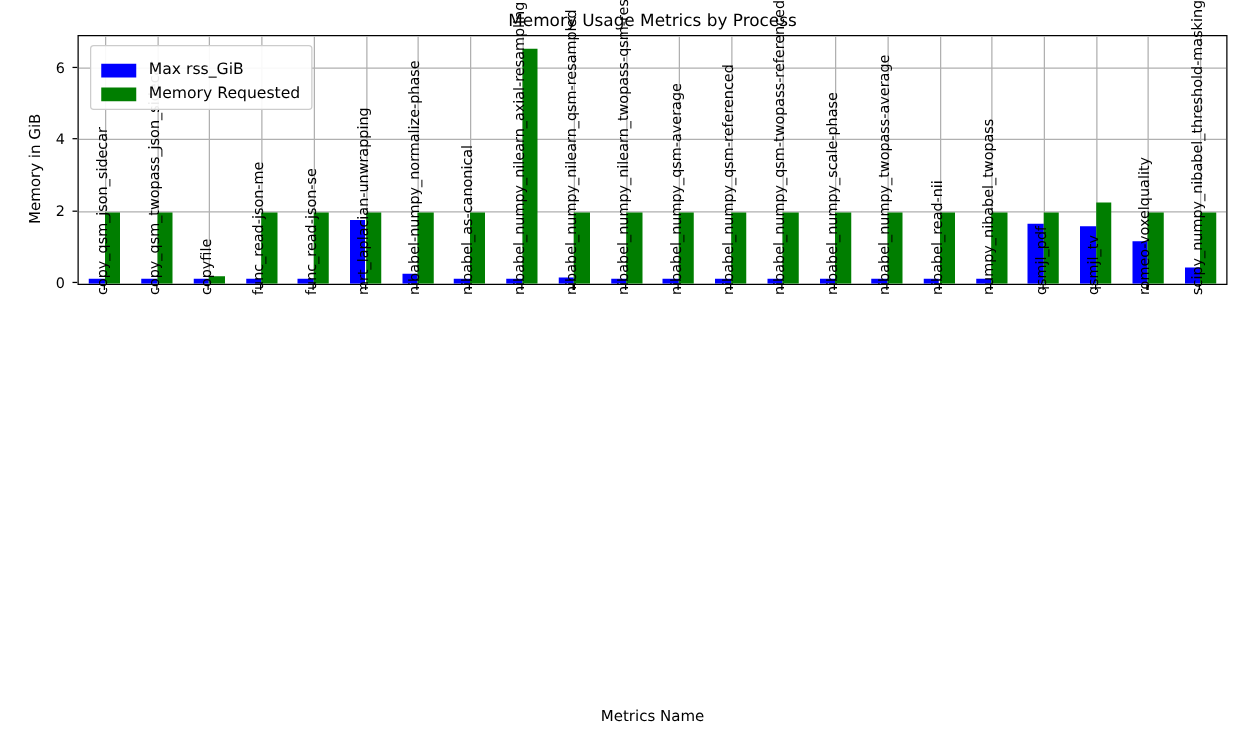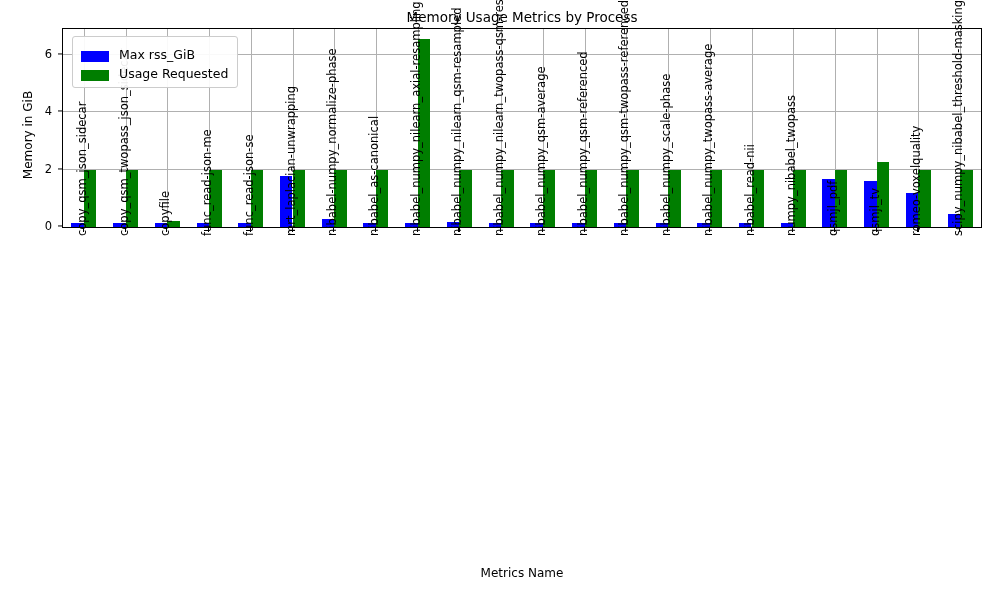--- a/index.html
+++ b/index.html
@@ -321,17 +321,17 @@
 
   <div id="x-axis-label">Metrics Name</div>
 
   <div id="legend">
       <div class="legend-entry">
         <span class="legend-swatch series-0" style="background: rgb(0, 0, 255);"></span>
         <span class="legend-text">Max rss_GiB</span>
       </div>
       <div class="legend-entry">
         <span class="legend-swatch series-1" style="background: rgb(0, 126, 0);"></span>
-        <span class="legend-text">Usage Requested</span>
+        <span class="legend-text">Memory Requested</span>
       </div>
     </div>
 
 </div>
 
 </body></html>

